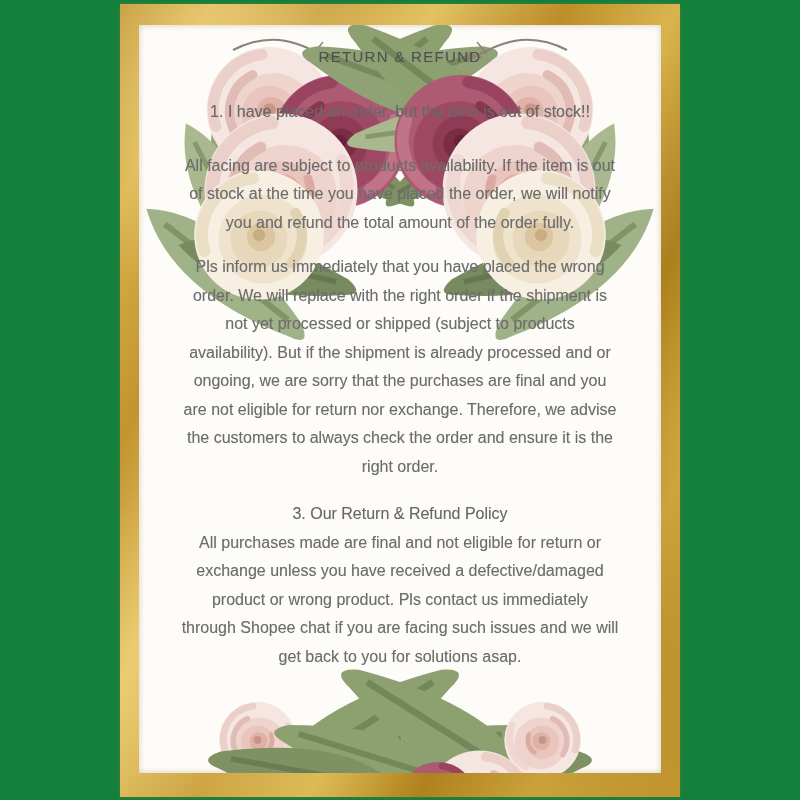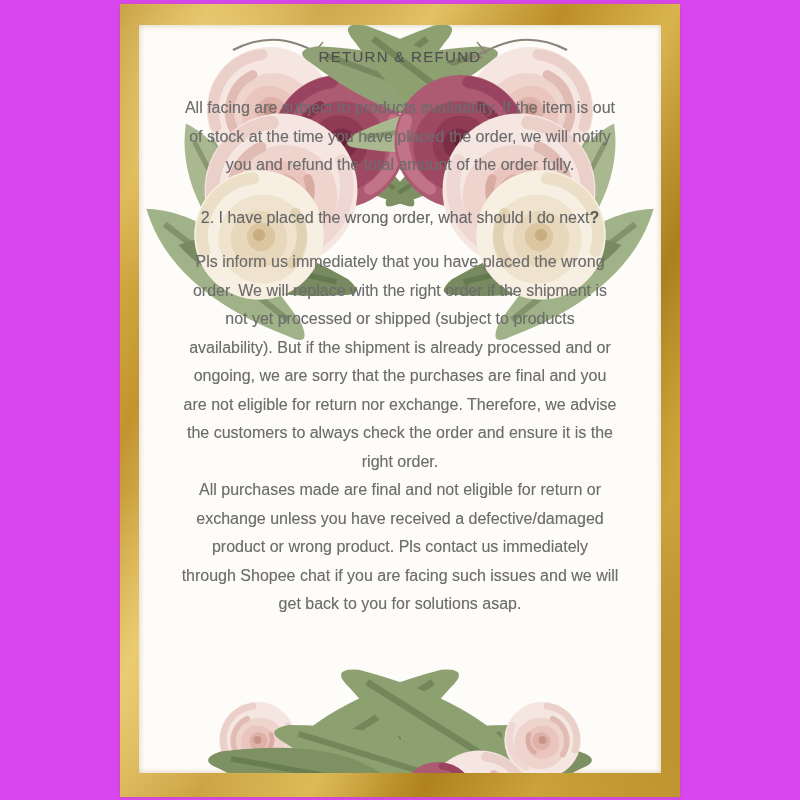--- a/index.html
+++ b/index.html
@@ -1,16 +1,16 @@
 <!DOCTYPE html>
 <html style="--gold: #c79b33; --gold_light: #e3c264; --gold_dark: #ab7f1e; --page_bg: #fefcf9; --body_text: #6d6d6d; --title_text: #4f4f4f; --rose_crimson: #a34763; --rose_blush: #f1d6d0; --rose_cream: #f3e8d3; --leaf_green: #8ba06e; --branch_brown: #8d8276;"><head>
 <meta charset="utf-8">
 <style>
   html,body{margin:0;padding:0;background:#ffffff;}
-  .canvas{position:relative;width:800px;height:800px;background:#d946ef;overflow:hidden;
+  .canvas{position:relative;width:800px;height:800px;background:#15803d;overflow:hidden;
           font-family:"Liberation Sans","DejaVu Sans",sans-serif;}
 
   
   .frame{position:absolute;left:120px;top:4px;width:560px;height:793px;
     background:
       radial-gradient(circle at 18% 10%, rgba(255,236,170,.55), rgba(255,236,170,0) 26%),
       radial-gradient(circle at 72% 26%, rgba(122,82,12,.25), rgba(122,82,12,0) 30%),
       radial-gradient(circle at 38% 58%, rgba(255,226,140,.38), rgba(255,226,140,0) 24%),
       radial-gradient(circle at 86% 82%, rgba(130,90,15,.28), rgba(130,90,15,0) 30%),
       radial-gradient(circle at 12% 88%, rgba(255,230,150,.40), rgba(255,230,150,0) 26%),
@@ -147,38 +147,39 @@
       <div class="floral f-br">
         <svg viewBox="0 0 300 120">
             <use href="#bottom-cluster"></use>
           </svg>
       </div>
 
       <main class="content">
         <header class="title">RETURN &amp; REFUND</header>
 
         <section>
+          <h2 class="q mt-h1"><span>1. I have placed an order, but the item is out of stock!!</span><b></b></h2>
           <p class="a mt-p1">All facing are subject to products availability. If the item is out
 of stock at the time you have placed the order, we will notify
 you and refund the total amount of the order fully.</p>
         </section>
 
         <section>
-          <h2 class="q mt-h2"><span>2. I have placed the wrong order, what should I do next</span><b>?</b></h2>
           <p class="a mt-p2">Pls inform us immediately that you have placed the wrong
 order. We will replace with the right order if the shipment is
 not yet processed or shipped (subject to products
 availability). But if the shipment is already processed and or
 ongoing, we are sorry that the purchases are final and you
 are not eligible for return nor exchange. Therefore, we advise
 the customers to always check the order and ensure it is the
 right order.</p>
         </section>
 
         <section>
+          <h2 class="q mt-h3"><span>3. Our Return &amp; Refund Policy</span><b></b></h2>
           <p class="a mt-p3">All purchases made are final and not eligible for return or
 exchange unless you have received a defective/damaged
 product or wrong product. Pls contact us immediately
 through Shopee chat if you are facing such issues and we will
 get back to you for solutions asap.</p>
         </section>
       </main>
 
     </div>
   </div>

